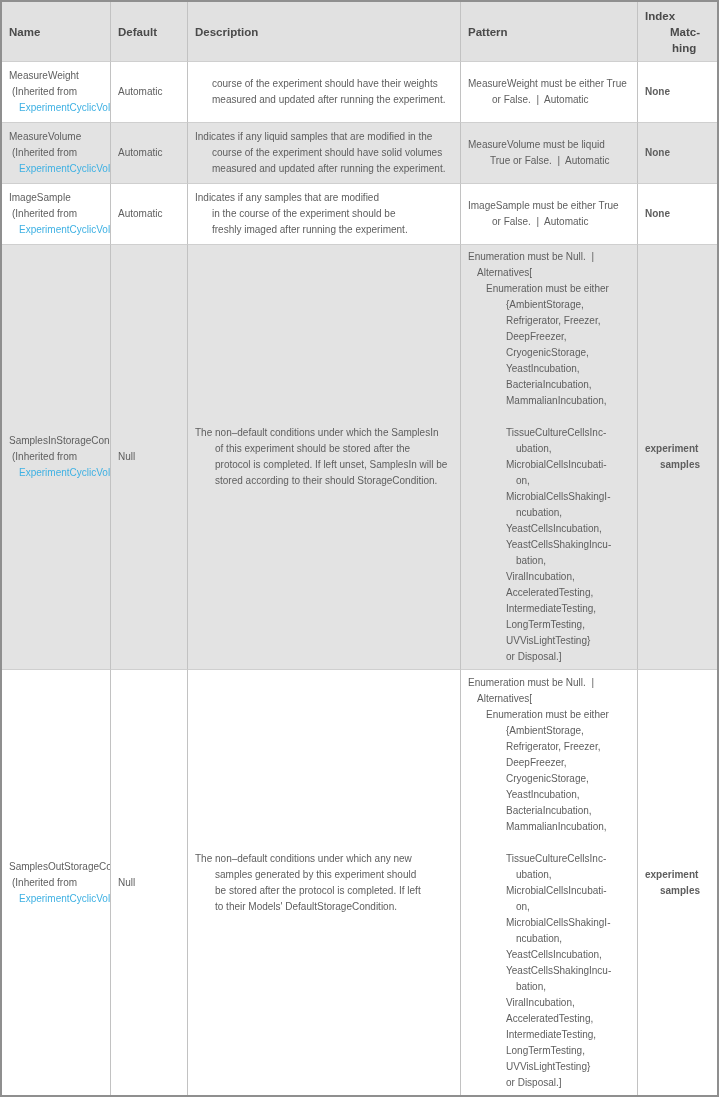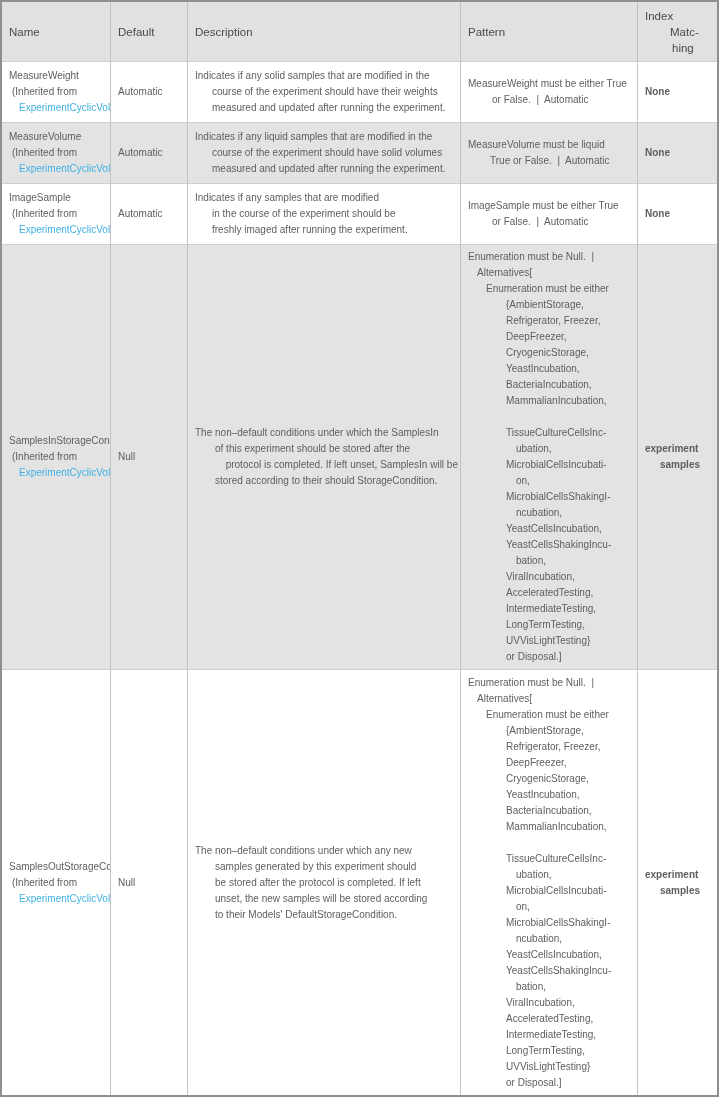--- a/index.html
+++ b/index.html
@@ -31,21 +31,21 @@
     border-bottom:1px solid var(--border-h);
     padding:4px 2px 4px 7px;
     overflow:hidden;
     display:flex;flex-direction:column;justify-content:center;
     font-size:10px;line-height:16px;color:var(--text);
   }
   .c.last-col{border-right:none;font-weight:bold;}
   .c.last-row{border-bottom:none;}
   .c.hdr{
     background:var(--hdr-bg);
-    font-weight:normal;font-size:11.5px;color:var(--hdr-text);
+    font-weight:bold;font-size:11.5px;color:var(--hdr-text);
   }
   .c.alt{background:var(--alt-bg);}
   .ln{
     white-space:pre;height:16px;line-height:16px;flex:0 0 16px;
   }
   .ln.link{color:var(--link);cursor:pointer;}
 </style>
 </head>
 <body>
 
@@ -71,21 +71,20 @@
 
   <div class="c">
       <div class="ln">MeasureWeight</div>
       <div class="ln" style="padding-left: 3px;">(Inherited from</div>
       <div class="ln link" style="padding-left: 10px;">ExperimentCyclicVoltammetry</div>
     </div>
   <div class="c">
       <div class="ln">Automatic</div>
     </div>
   <div class="c">
-      <div class="ln">Indicates if any solid samples that are modified in the</div>
       <div class="ln" style="padding-left: 17px;">course of the experiment should have their weights</div>
       <div class="ln" style="padding-left: 17px;">measured and updated after running the experiment.</div>
     </div>
   <div class="c">
       <div class="ln">MeasureWeight must be either True</div>
       <div class="ln" style="padding-left: 24px;">or False.  |  Automatic</div>
     </div>
   <div class="c last-col">
       <div class="ln">None</div>
     </div>
@@ -136,21 +135,21 @@
       <div class="ln">SamplesInStorageCondition</div>
       <div class="ln" style="padding-left: 3px;">(Inherited from</div>
       <div class="ln link" style="padding-left: 10px;">ExperimentCyclicVoltammetry</div>
     </div>
   <div class="c alt">
       <div class="ln">Null</div>
     </div>
   <div class="c alt">
       <div class="ln">The non–default conditions under which the SamplesIn</div>
       <div class="ln" style="padding-left: 20px;">of this experiment should be stored after the</div>
-      <div class="ln" style="padding-left: 20px; text-align: right;">protocol is completed. If left unset, SamplesIn will be</div>
+      <div class="ln" style="padding-left: 20px;">protocol is completed. If left unset, SamplesIn will be</div>
       <div class="ln" style="padding-left: 20px;">stored according to their should StorageCondition.</div>
     </div>
   <div class="c alt">
       <div class="ln">Enumeration must be Null.  |</div>
       <div class="ln" style="padding-left: 9px;">Alternatives[</div>
       <div class="ln" style="padding-left: 18px;">Enumeration must be either</div>
       <div class="ln" style="padding-left: 38px;">{AmbientStorage,</div>
       <div class="ln" style="padding-left: 38px;">Refrigerator, Freezer,</div>
       <div class="ln" style="padding-left: 38px;">DeepFreezer,</div>
       <div class="ln" style="padding-left: 38px;">CryogenicStorage,</div>
@@ -184,21 +183,20 @@
       <div class="ln" style="padding-left: 3px;">(Inherited from</div>
       <div class="ln link" style="padding-left: 10px;">ExperimentCyclicVoltammetry</div>
     </div>
   <div class="c last-row">
       <div class="ln">Null</div>
     </div>
   <div class="c last-row">
       <div class="ln">The non–default conditions under which any new</div>
       <div class="ln" style="padding-left: 20px;">samples generated by this experiment should</div>
       <div class="ln" style="padding-left: 20px;">be stored after the protocol is completed. If left</div>
-      <div class="ln" style="padding-left: 20px;">unset, the new samples will be stored according</div>
       <div class="ln" style="padding-left: 20px;">to their Models' DefaultStorageCondition.</div>
     </div>
   <div class="c last-row">
       <div class="ln">Enumeration must be Null.  |</div>
       <div class="ln" style="padding-left: 9px;">Alternatives[</div>
       <div class="ln" style="padding-left: 18px;">Enumeration must be either</div>
       <div class="ln" style="padding-left: 38px;">{AmbientStorage,</div>
       <div class="ln" style="padding-left: 38px;">Refrigerator, Freezer,</div>
       <div class="ln" style="padding-left: 38px;">DeepFreezer,</div>
       <div class="ln" style="padding-left: 38px;">CryogenicStorage,</div>

